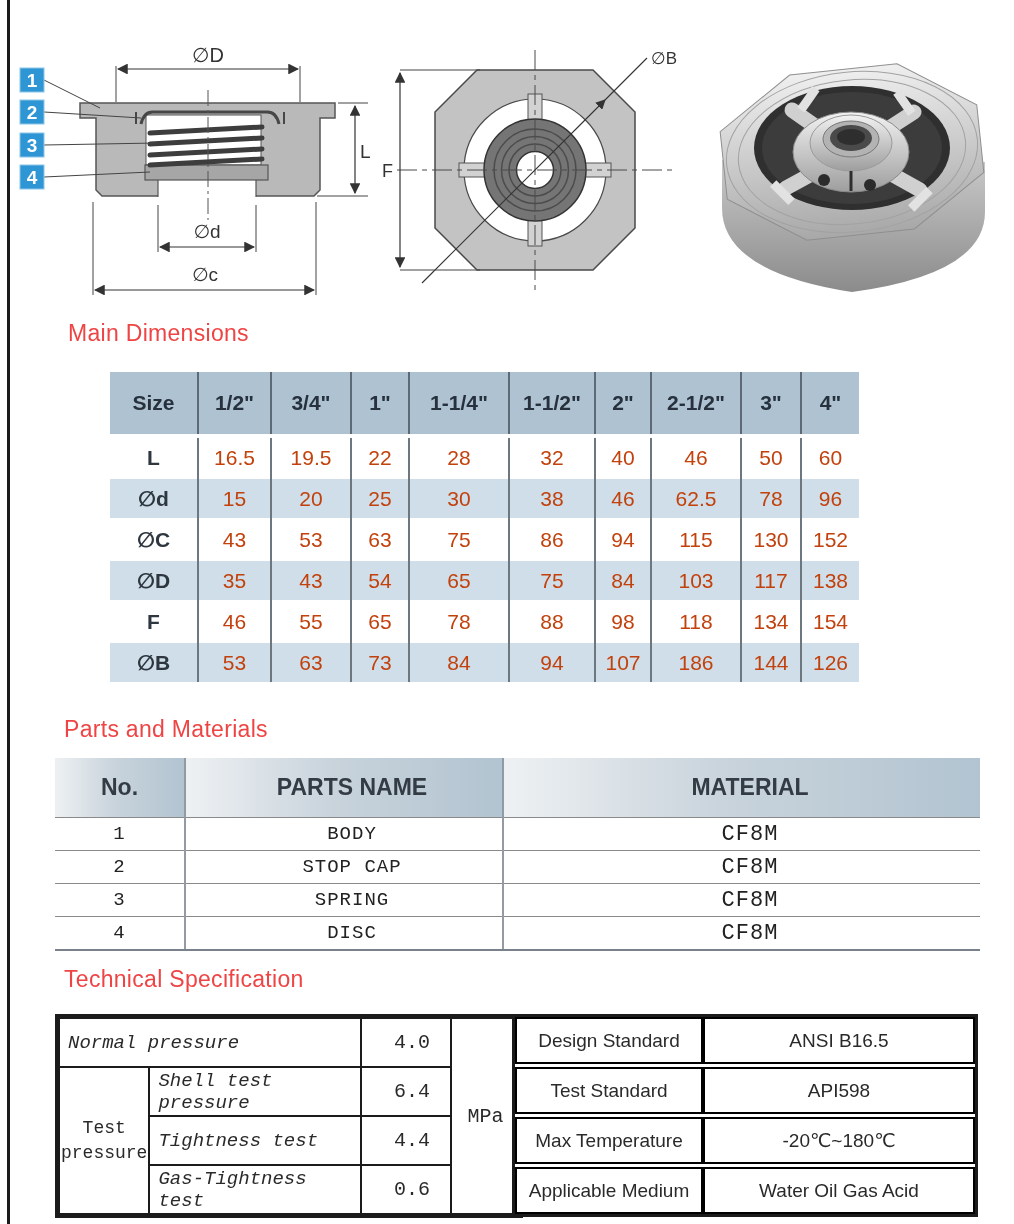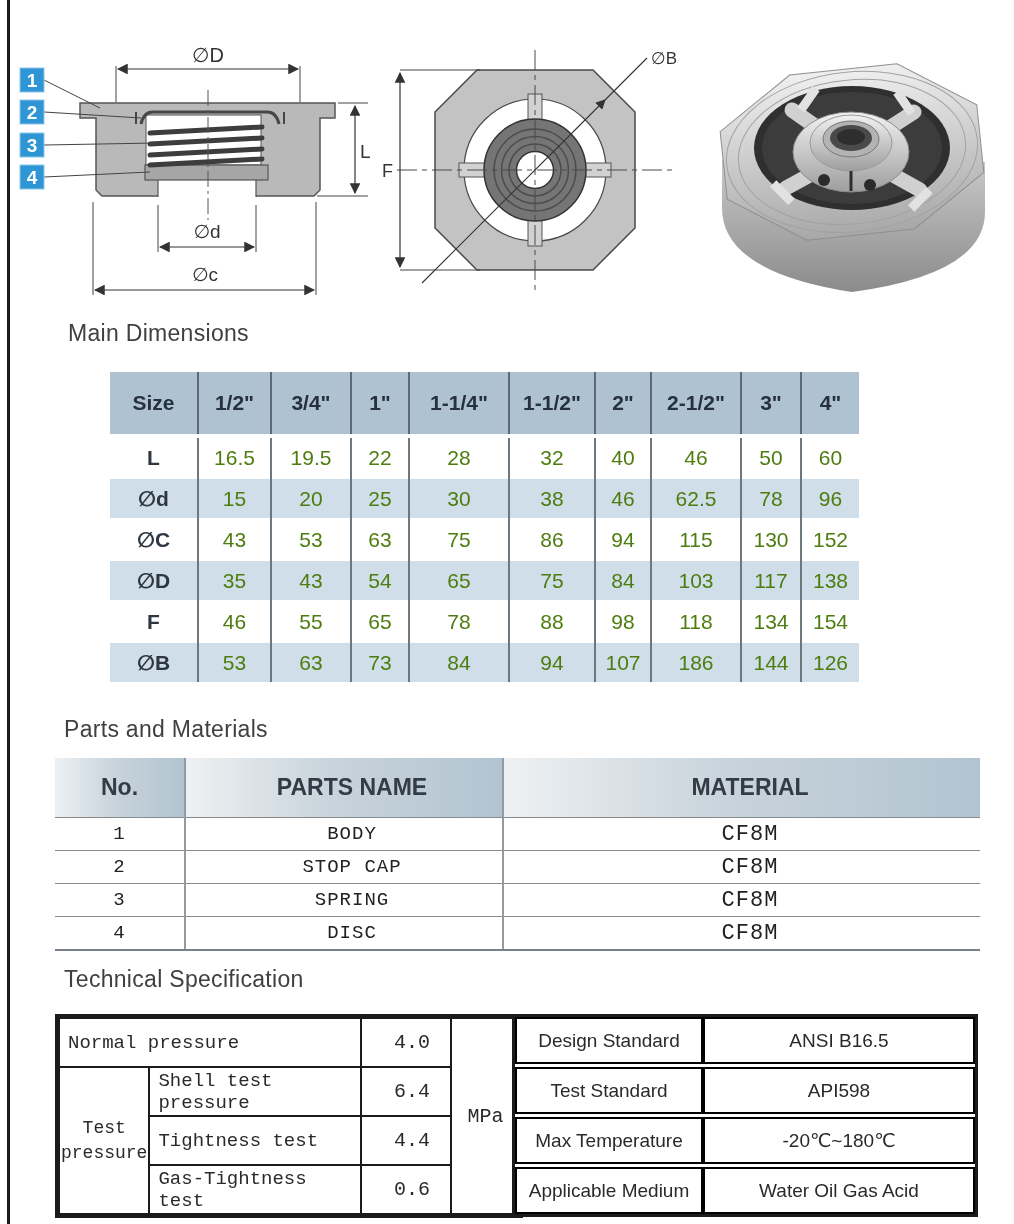--- a/index.html
+++ b/index.html
@@ -2,41 +2,41 @@
 <html><head>
 <meta charset="utf-8">
 <style>
   html,body { margin:0; padding:0; background:#ffffff; }
   .page {
     position:relative; width:1014px; height:1224px; background:#ffffff;
     font-family:"Liberation Sans","DejaVu Sans",sans-serif; overflow:hidden;
   }
   .left-rule { position:absolute; left:7px; top:0; width:3px; height:1224px; background:#1b1b1b; }
 
-  .section-title { position:absolute; font-size:23px; color:#404040; letter-spacing:0.3px; }
+  .section-title { position:absolute; font-size:23px; color:#ef4444; letter-spacing:0.3px; }
   #title-dimensions { left:68px; top:320px; }
   #title-parts { left:64px; top:716px; }
   #title-spec { left:64px; top:966px; }
 
   .drawing { position:absolute; }
   #section-view { left:8px;  top:38px;  width:375px; height:280px; }
   #front-view   { left:372px; top:42px; width:335px; height:262px; }
   #photo-view   { left:700px; top:40px; width:308px; height:265px; }
   svg text { font-family:"Liberation Sans","DejaVu Sans",sans-serif; fill:#333; }
   .callout-num { fill:#ffffff; font-weight:bold; font-size:19px; }
 
   
   #dim-table { position:absolute; left:110px; top:372px; border-collapse:collapse; table-layout:fixed; }
   #dim-table th, #dim-table td { text-align:center; vertical-align:middle; padding:0; }
   #dim-table thead th {
     background:#aec2d1; height:62px; font-size:21px; font-weight:bold; color:#26313d;
     border-bottom:4px solid #ffffff;
   }
   #dim-table thead th + th { border-left:2px solid #5d6a75; }
-  #dim-table tbody th, #dim-table tbody td { height:39px; font-size:21px; color:#4d7c0f; }
+  #dim-table tbody th, #dim-table tbody td { height:39px; font-size:21px; color:#c2410c; }
   #dim-table tbody th { font-weight:bold; color:#2e3640; }
   #dim-table tbody tr > * + * { border-left:2px solid #6d7780; }
   #dim-table tbody tr + tr > * { border-top:2px solid #ffffff; }
   #dim-table tbody tr:nth-child(even) { background:#cfdee8; }
 
   
   #parts-table { position:absolute; left:55px; top:758px; border-collapse:collapse; table-layout:fixed; }
   #parts-table th, #parts-table td { text-align:center; vertical-align:middle; padding:0; }
   #parts-table thead th {
     height:59px; font-size:23px; font-weight:bold; color:#333b45;
@@ -51,21 +51,21 @@
   #parts-table tbody tr:last-child td { border-bottom:2.5px solid #79828b; }
   #parts-table tbody td.material-cell { font-size:22px; }
 
   
   .spec-wrap { position:absolute; top:1014px; border:3px solid #1b1b1b; background:#fff; }
   #spec-left-wrap  { left:55px; }
   #spec-right-wrap { left:512px; }
   #spec-left { border-collapse:collapse; font-family:"Liberation Mono","DejaVu Sans Mono",monospace; color:#2a2a2a; }
   #spec-left td { border:2px solid #1b1b1b; height:45px; font-size:19px; }
   #spec-left td.val { text-align:center; font-size:20px;padding-left:12px; }
-  #spec-left td.lab { text-align:left; padding-left:8px; }
+  #spec-left td.lab { text-align:left; padding-left:8px;font-style:italic; }
   #spec-left td.group { text-align:center; font-size:18px; line-height:1.35; }
   #spec-left td.unit { text-align:center; font-size:20px; }
   #spec-right { border-collapse:separate; border-spacing:0 3px; margin:-3px 0; }
   #spec-right td { border:2px solid #000000; height:41px; text-align:center; font-size:19px; color:#2a2a2a; }
 </style>
 </head>
 <body>
 
 <div class="page">
   <div class="left-rule"></div>

